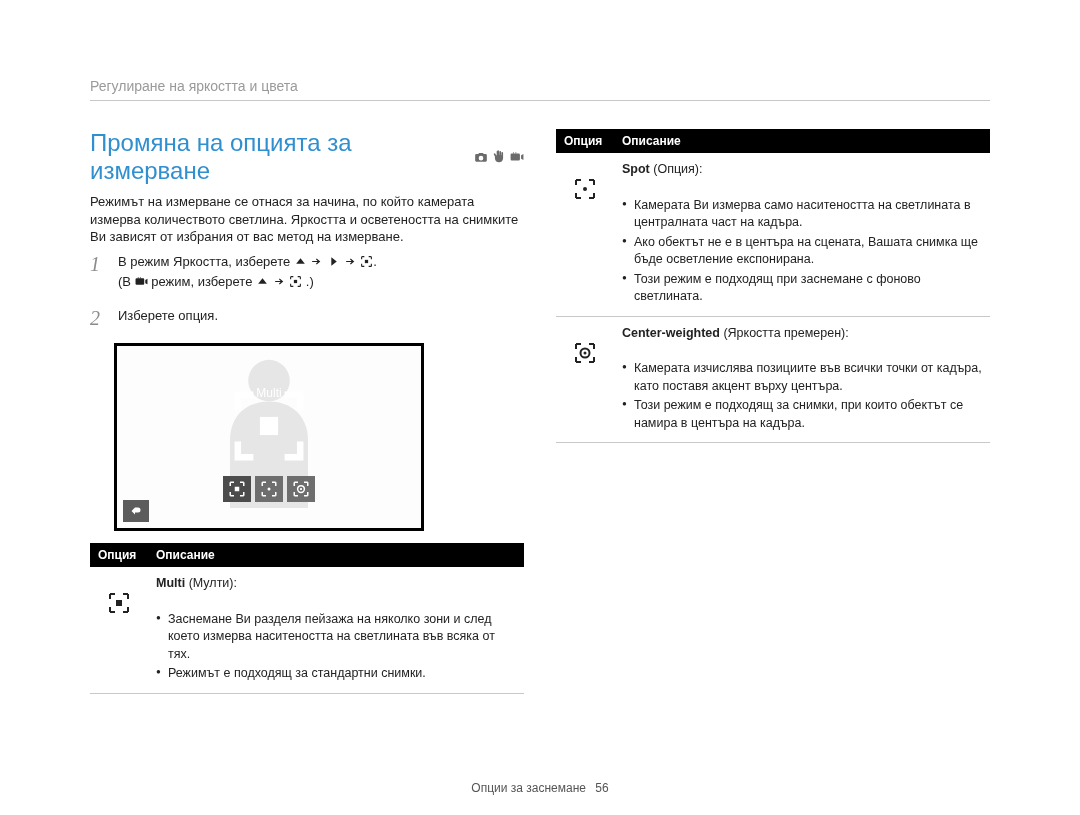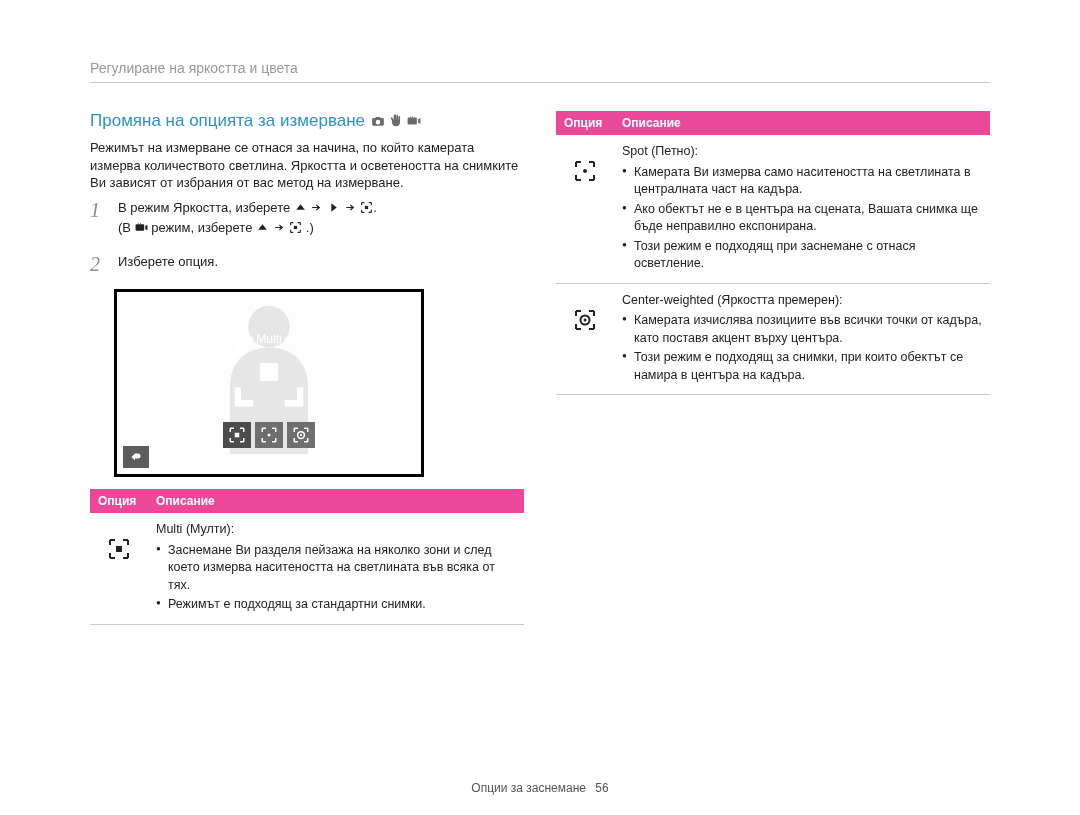--- a/index.html
+++ b/index.html
@@ -12,29 +12,30 @@
     height: 815px;
     padding: 60px 90px 30px 90px;
     position: relative;
   }
   .header-bar {
     font-size: 14px;
     color: #9a9a9a;
     border-bottom: 1px solid #c8c8c8;
     padding-bottom: 6px;
     margin-bottom: 28px;
+    margin-top: 18px;
   }
   .columns {
     display: flex;
     gap: 32px;
   }
   .col { flex: 1; }
   .section-title {
     color: #2f8fcf;
-    font-size: 17px;
+    font-size: 24px;
     font-weight: normal;
     margin-bottom: 8px;
     display: flex;
     align-items: center;
     gap: 6px;
   }
   .mode-icons { display: inline-flex; gap: 4px; }
   .mode-icon { width: 14px; height: 14px; fill: #6b6b6b; }
   .intro-text { line-height: 1.35; margin-bottom: 4px; }
   .step-row { display: flex; gap: 10px; margin-bottom: 10px; line-height: 1.45; }
@@ -98,39 +99,39 @@
     position: absolute;
     left: 6px; bottom: 6px;
     width: 26px; height: 22px;
     background: #5c5c5c;
     display: flex; align-items: center; justify-content: center;
   }
   .back-btn svg { width: 14px; height: 12px; fill: #fff; }
 
   .option-table { width: 100%; border-collapse: collapse; }
   .option-table thead th {
-    background: #ec4899;
+    background: #000000;
     color: #fff;
     font-size: 12px;
     font-weight: bold;
     text-align: left;
     padding: 5px 8px;
   }
   .option-table thead th:first-child { width: 58px; }
   .option-table tbody td {
     vertical-align: top;
     padding: 8px;
     border-bottom: 1px solid #c8c8c8;
     font-size: 12.5px;
     line-height: 1.4;
   }
   .icon-cell { text-align: center; padding-top: 24px !important; }
   .icon-cell svg { width: 28px; height: 24px; }
-  .desc-cell strong { font-weight: normal; }
-  .desc-cell ul { list-style: none; margin-top: 3px; }
+  .desc-cell strong { font-weight: bold; }
+  .desc-cell ul { list-style: none; margin-top: 18px; }
   .desc-cell ul li { position: relative; padding-left: 12px; margin-bottom: 2px; }
   .desc-cell ul li::before {
     content: "●"; position: absolute; left: 0; top: 1px; font-size: 8px;
   }
   .footer {
     position: absolute;
     left: 0; bottom: 20px;
     width: 100%;
     text-align: center;
     font-size: 12px;
@@ -316,25 +317,25 @@
         <th>Опция</th>
         <th>Описание</th>
       </tr>
         </thead>
       <tbody>
         <tr>
           <td class="icon-cell"><svg style="color:#222">
                 <use href="#ico-spot"></use>
               </svg></td>
           <td class="desc-cell">
-            <strong>Spot</strong><span> (Петно):</span>
+            <strong>Spot</strong><span> (Опция):</span>
             <ul>
               <li>Камерата Ви измерва само наситеността на светлината в централната част на кадъра.</li>
-              <li>Ако обектът не е в центъра на сцената, Вашата снимка ще бъде неправилно експонирана.</li>
-              <li>Този режим е подходящ при заснемане с отнася осветление.</li>
+              <li>Ако обектът не е в центъра на сцената, Вашата снимка ще бъде осветление експонирана.</li>
+              <li>Този режим е подходящ при заснемане с фоново светлината.</li>
             </ul>
           </td>
         </tr>
         <tr>
           <td class="icon-cell"><svg style="color:#222">
                 <use href="#ico-center"></use>
               </svg></td>
           <td class="desc-cell">
             <strong>Center-weighted</strong><span> (Яркостта премерен):</span>
             <ul>

